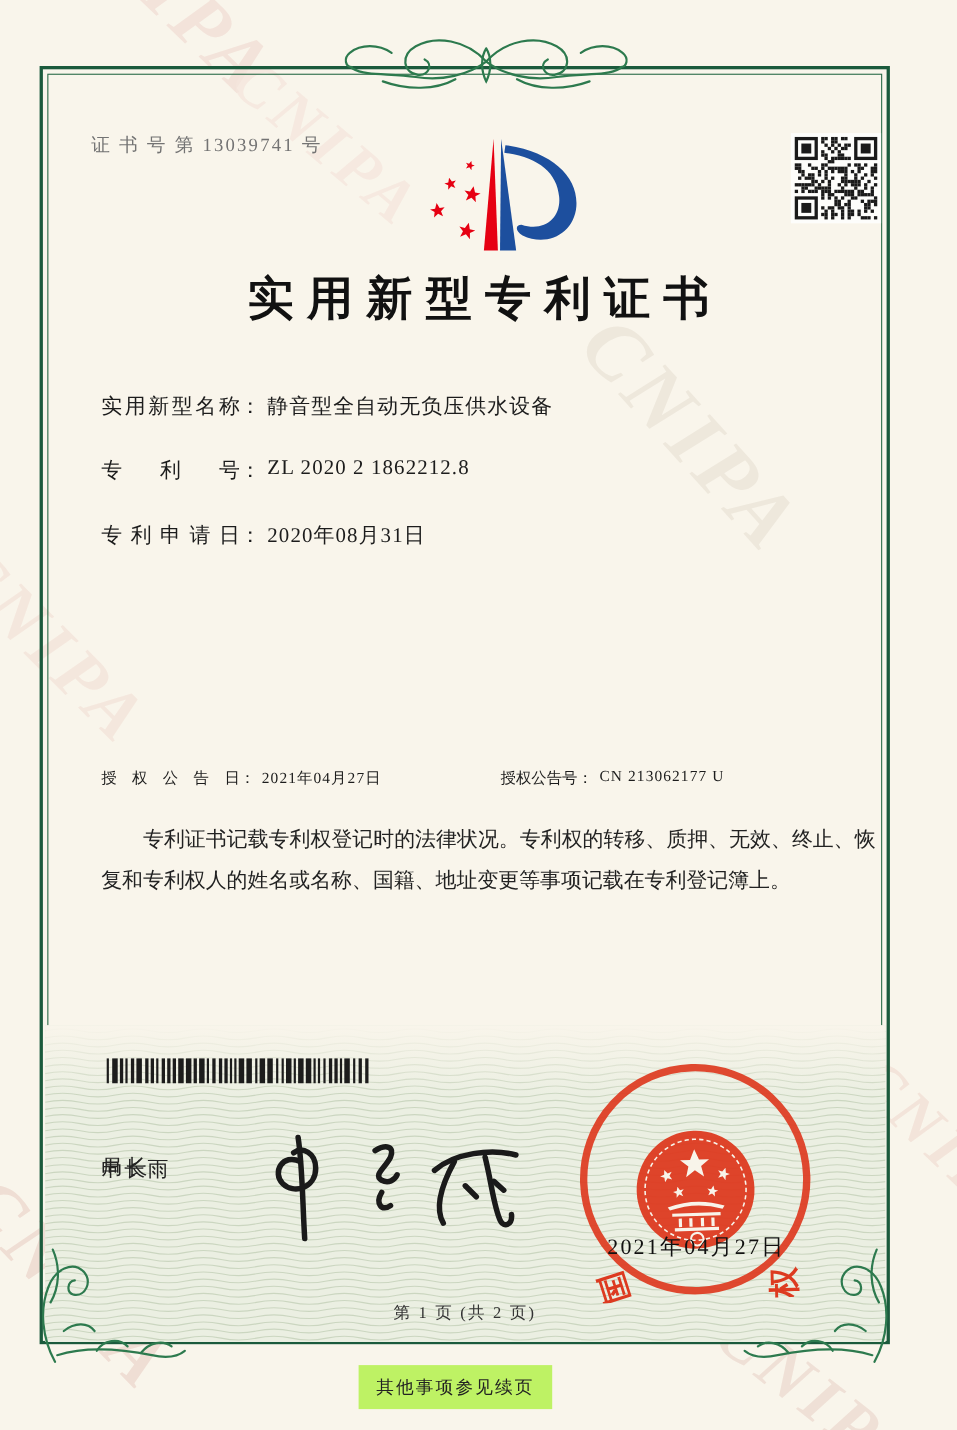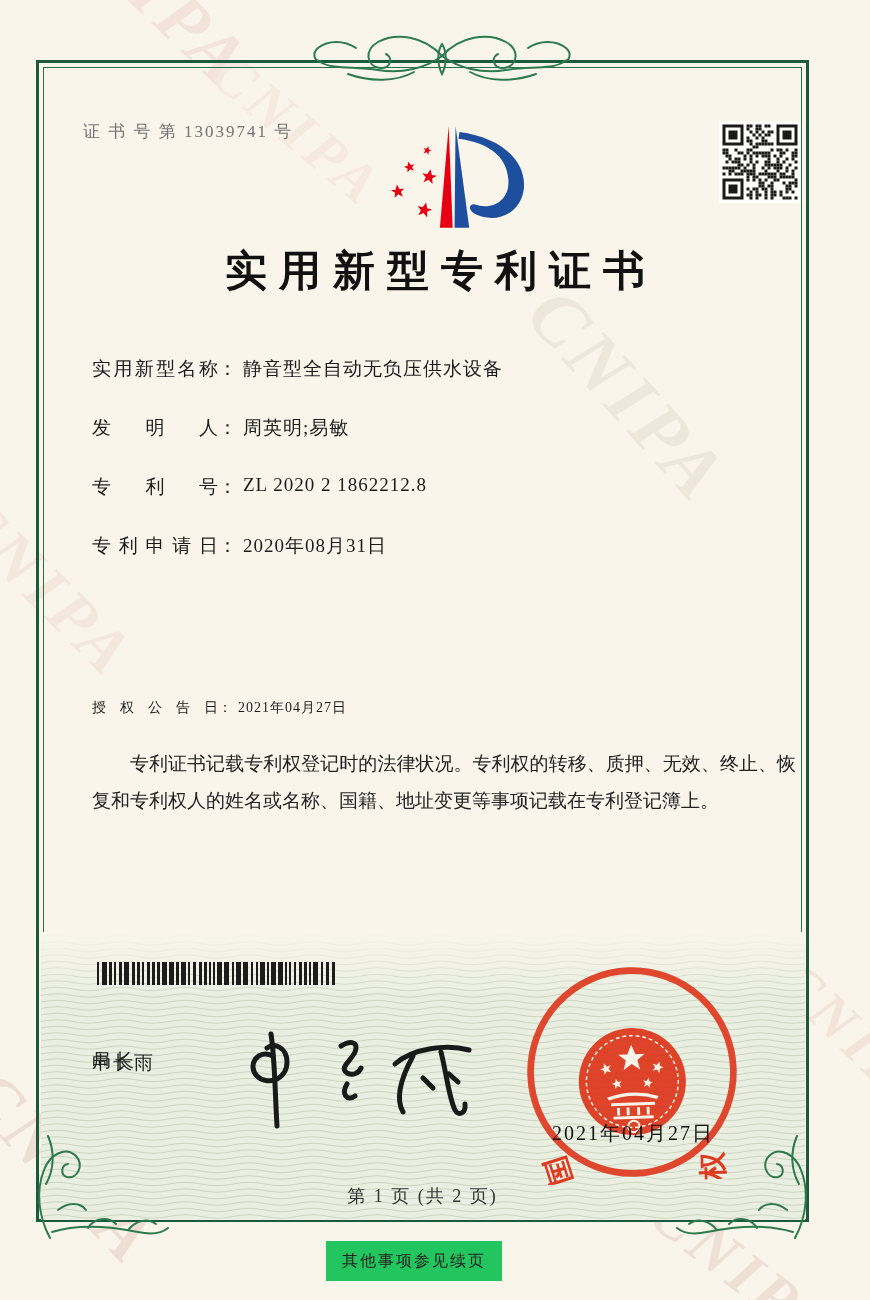--- a/index.html
+++ b/index.html
@@ -54,23 +54,23 @@
       font-family:"Liberation Sans","DejaVu Sans",sans-serif;color:#222;}
   .signature{position:absolute;left:235px;top:1018px;}
   .signature path{stroke:#1a1a1a;fill:none;stroke-width:5;stroke-linecap:round;stroke-linejoin:round;}
   
   .seal{position:absolute;left:522px;top:962px;transform:rotate(-2deg);}
   .seal-ring-text{font-size:30px;font-weight:bold;letter-spacing:22px;
       font-family:"Liberation Serif","DejaVu Serif",serif;fill:#dd3a20;}
   .seal-date{position:absolute;left:552px;top:1120px;font-size:20px;letter-spacing:2px;color:#111;z-index:6;}
   
   .page-indicator{position:absolute;left:36px;top:1184px;width:773px;text-align:center;
-      font-size:18px;letter-spacing:2px;color:#333;z-index:3;}
+      font-size:15px;letter-spacing:2px;color:#333;z-index:3;}
   .note-strip{position:absolute;left:326px;top:1241px;width:176px;height:40px;
-      background:#22c55e;display:flex;align-items:center;justify-content:center;}
+      background:#bef264;display:flex;align-items:center;justify-content:center;}
   .note-strip span{font-size:16px;letter-spacing:2px;color:#222;}
   .z2{z-index:2}.z3{z-index:3}.z5{z-index:5}
 </style>
 </head>
 <body>
 
 <div class="page">
 
   <div class="wm" style="left:28px;top:-52px;font-size:72px;color:#f2dfd6;transform:rotate(44deg);opacity:.8;">CNIPA</div>
   <div class="wm" style="left:196px;top:96px;font-size:58px;color:#f5e6dd;transform:rotate(40deg);opacity:.75;">CNIPA</div>
@@ -408,33 +408,33 @@
     </g>
   </svg>
 
   <div class="title z2">实用新型专利证书</div>
 
   <div class="fields z2">
     <div class="field-row">
       <span class="flabel">实用新型名称</span><span class="fcolon">：</span><span class="fvalue">静音型全自动无负压供水设备</span>
     </div>
     <div class="field-row">
-      <span class="flabel">发明人</span><span class="fcolon">：</span><span class="fvalue">周英明;易敏</span>
-    </div>
-    <div class="field-row">
       <span class="flabel">专利号</span><span class="fcolon">：</span><span class="fvalue">ZL 2020 2 1862212.8</span>
     </div>
     <div class="field-row">
       <span class="flabel">专利申请日</span><span class="fcolon">：</span><span class="fvalue">2020年08月31日</span>
     </div>
   </div>
 
   <div class="grant-row z2">
     <span>
       <span class="flabel">授权公告日</span><span class="fcolon">：</span><span class="fvalue">2021年04月27日</span>
+    </span>
+    <span class="grant-no">
+      <span>授权公告号</span><span>：</span><span class="fvalue">CN 213062177 U</span>
     </span>
   </div>
 
   <div class="body-text z2">
     <p>专利证书记载专利权登记时的法律状况。专利权的转移、质押、无效、终止、恢复和专利权人的姓名或名称、国籍、地址变更等事项记载在专利登记簿上。</p>
   </div>
 
   <svg class="barcode z2" width="246" height="23" viewBox="0 0 246 23">
       <rect x="2" y="0" width="2" height="23"></rect>
       <rect x="7" y="0" width="5" height="23"></rect>

